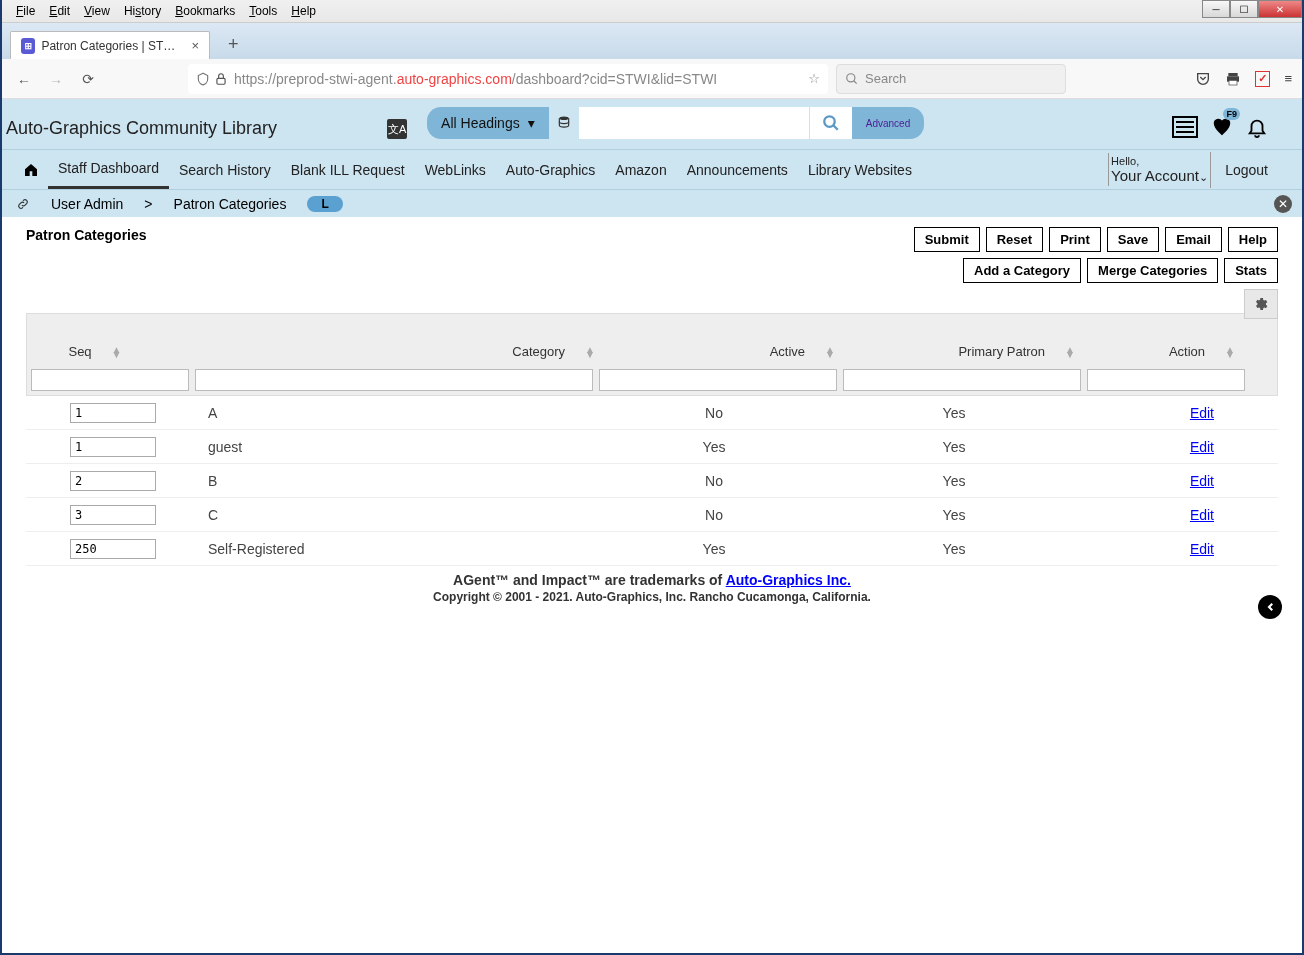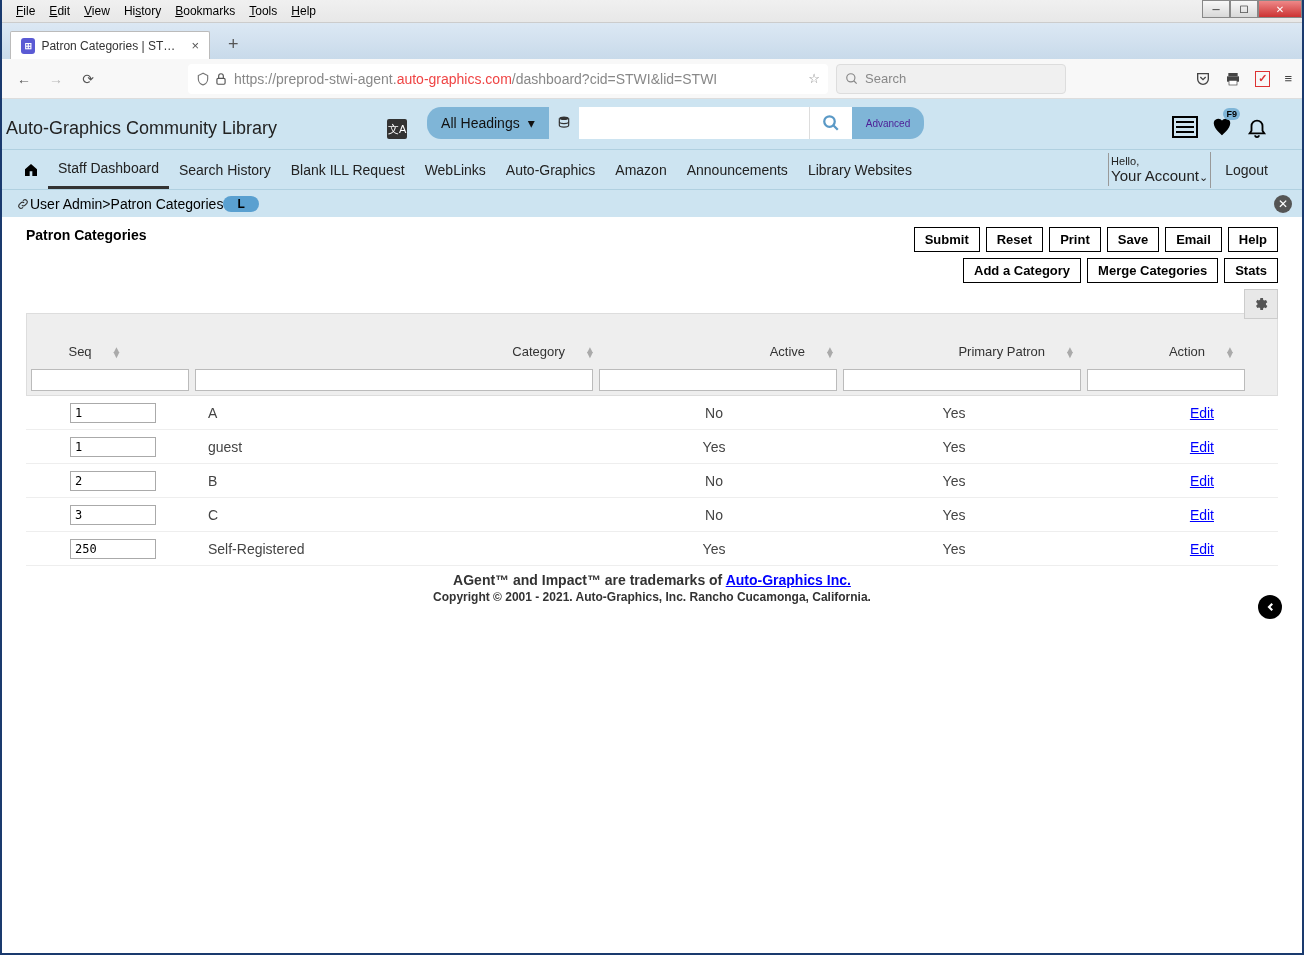--- a/index.html
+++ b/index.html
@@ -48,21 +48,21 @@
 .navbar { background: #cde4f1; border-top: 1px solid #b0d0e0; padding: 0 20px; display: flex; align-items: center; height: 40px; font-size: 14px; color: #222; }
 .nav-item { padding: 10px 10px; cursor: pointer; }
 .nav-item.active { border-bottom: 3px solid #333; font-weight: normal;}
 .home-icon-nav { font-size: 16px; padding: 0 8px 0 0;}
 .acct-box { margin-left: auto; border-left: 1px solid #999; padding: 2px 2px; }
 .acct-hello { font-size: 11px; }
 .acct-name { font-size: 15px; }
 .logout-box { border-left: 1px solid #999; padding: 10px 14px; }
 
 
-.breadcrumb { background: #cde4f1; border-top: 1px solid #b0d0e0; padding: 4px 14px; display: flex; align-items: center; gap: 0; font-size: 14px; position: relative; height: 28px;}
+.breadcrumb { background: #cde4f1; border-top: 1px solid #b0d0e0; padding: 4px 14px; display: flex; align-items: center; gap: 21px; font-size: 14px; position: relative; height: 28px;}
 .l-badge { background: #5aa0d0; color: #000; border-radius: 10px; padding: 1px 14px; font-weight: bold; font-size: 12px;}
 .close-crumb { position: absolute; right: 10px; background: #555; color: #fff; border-radius: 50%; width: 18px; height: 18px; display: flex; align-items: center; justify-content: center; font-size: 12px;}
 
 
 .page-head { display: flex; padding: 10px 24px; align-items: flex-start; }
 .page-title { font-weight: bold; font-size: 14px; }
 .btn-rows { margin-left: auto; display: flex; flex-direction: column; gap: 6px; align-items: flex-end;}
 .btn-row { display: flex; gap: 6px; }
 .btn { background: #fff; border: 1px solid #000; padding: 4px 10px; font-size: 13px; font-weight: bold; cursor: pointer; }
 

